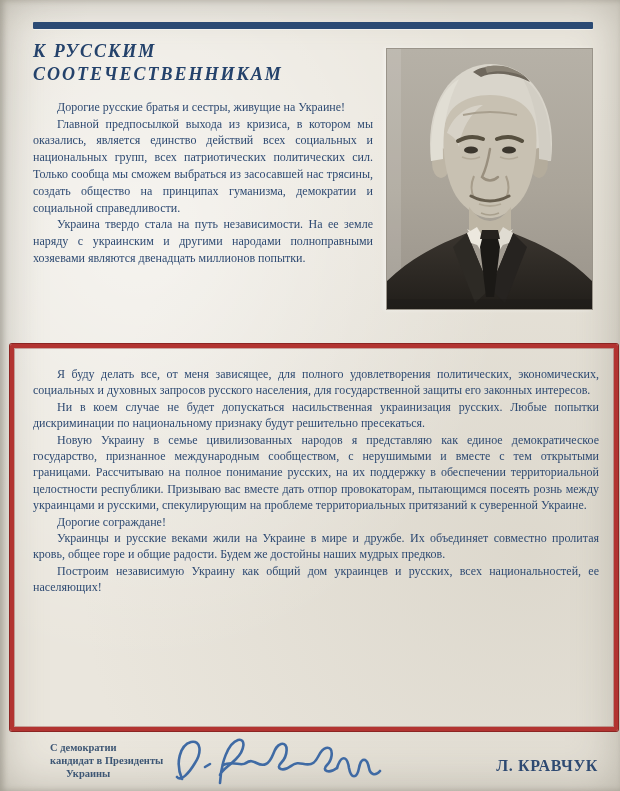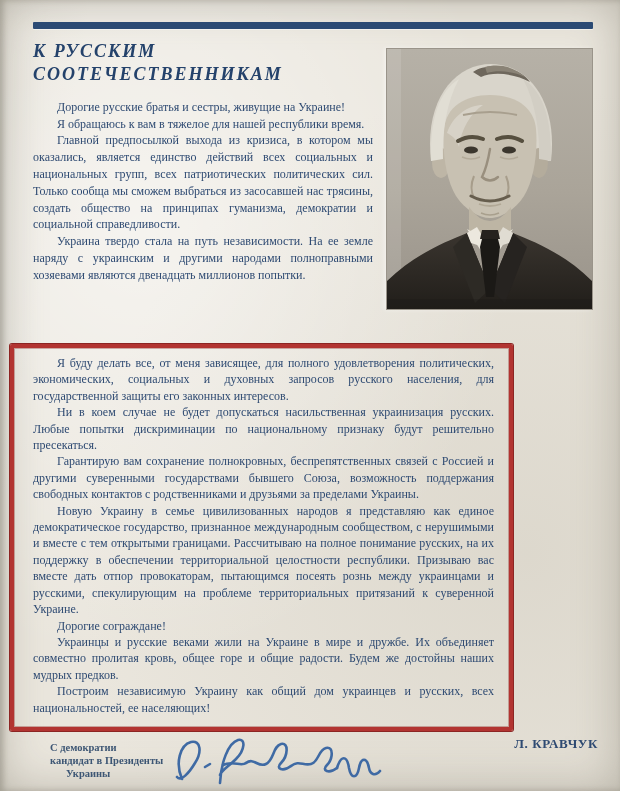--- a/index.html
+++ b/index.html
@@ -14,30 +14,30 @@
     box-shadow:inset 0 0 46px rgba(110,104,90,0.38), inset 3px 0 6px rgba(90,85,72,0.35);
     color:#2e4a72;
   }
   .top-rule{position:absolute;left:33px;top:22px;width:560px;height:7px;background:#2b4a74;border-radius:1px;box-shadow:0 1px 0 rgba(255,255,255,0.5);}
   .content{position:absolute;left:33px;top:38px;width:560px;}
   .photo-frame{float:right;width:205px;height:260px;margin:10px 0 8px 13px;border:1px solid #9a948a;background:#aba59a;box-shadow:-2px 0 4px rgba(255,255,255,0.4);}
   .photo-frame svg{display:block;}
   h1.title{margin:2px 0 12px;text-align:left;font-size:18px;line-height:1.3;font-style:italic;font-weight:bold;letter-spacing:2px;color:#24426b;}
   p.doc{margin:0;text-indent:24px;text-align:justify;font-size:12px;line-height:16.8px;font-weight:normal;color:#2e4a72;}
   .red-box{
-    position:absolute;left:10px;top:344px;width:503px;height:387px;box-sizing:border-box;
+    position:absolute;left:10px;top:344px;width:608px;height:387px;box-sizing:border-box;
     border:4px solid #b23431;border-radius:2px;
     box-shadow:0 0 0 1px #8c2523, inset 0 0 0 1px rgba(140,37,35,0.35);
-    padding:7px 15px 4px 19px;overflow:hidden;
+    padding:18px 15px 4px 19px;overflow:hidden;
   }
   .red-box p.doc{line-height:16.4px;}
   .closing{position:absolute;left:50px;top:741px;font-size:10.5px;line-height:13px;font-weight:bold;color:#3d5674;}
   .closing .l3{padding-left:16px;}
   .signature-wrap{position:absolute;left:160px;top:733px;width:245px;height:58px;}
-  .printed-name{position:absolute;right:22px;top:736px;font-size:13px;font-weight:bold;letter-spacing:0.6px;color:#2e4a72;}
+  .printed-name{position:absolute;right:22px;top:757px;font-size:16px;font-weight:bold;letter-spacing:0.6px;color:#2e4a72;}
 </style>
 </head>
 <body>
 
 <div class="page">
 
   <div class="top-rule"></div>
 
   <div class="content">
 
@@ -106,29 +106,27 @@
         <rect y="250" width="205" height="10" fill="rgba(28,26,23,0.35)"></rect>
       </svg>
     </div>
 
     <h1 class="title">
       <div>К РУССКИМ</div>
       <div>СООТЕЧЕСТВЕННИКАМ</div>
     </h1>
 
     <p class="doc">Дорогие русские братья и сестры, живущие на Украине!</p>
-    <p class="doc">Я обращаюсь к вам в тяжелое для нашей республики время.</p>
     <p class="doc">Главной предпосылкой выхода из кризиса, в котором мы оказались, является единство действий всех социальных и национальных групп, всех патриотических политических сил. Только сообща мы сможем выбраться из засосавшей нас трясины, создать общество на принципах гуманизма, демократии и социальной справедливости.</p>
     <p class="doc">Украина твердо стала на путь независимости. На ее земле наряду с украинским и другими народами полноправными хозяевами являются двенадцать миллионов попытки.</p>
   </div>
 
   <div class="red-box">
     <p class="doc">Я буду делать все, от меня зависящее, для полного удовлетворения политических, экономических, социальных и духовных запросов русского населения, для государственной защиты его законных интересов.</p>
     <p class="doc">Ни в коем случае не будет допускаться насильственная украинизация русских. Любые попытки дискриминации по национальному признаку будут решительно пресекаться.</p>
-    <p class="doc">Гарантирую вам сохранение полнокровных, беспрепятственных связей с Россией и другими суверенными государствами бывшего Союза, возможность поддержания свободных контактов с родственниками и друзьями за пределами Украины.</p>
     <p class="doc">Новую Украину в семье цивилизованных народов я представляю как единое демократическое государство, признанное международным сообществом, с нерушимыми и вместе с тем открытыми границами. Рассчитываю на полное понимание русских, на их поддержку в обеспечении территориальной целостности республики. Призываю вас вместе дать отпор провокаторам, пытающимся посеять рознь между украинцами и русскими, спекулирующим на проблеме территориальных притязаний к суверенной Украине.</p>
     <p class="doc">Дорогие сограждане!</p>
     <p class="doc">Украинцы и русские веками жили на Украине в мире и дружбе. Их объединяет совместно пролитая кровь, общее горе и общие радости. Будем же достойны наших мудрых предков.</p>
     <p class="doc">Построим независимую Украину как общий дом украинцев и русских, всех национальностей, ее населяющих!</p>
   </div>
 
   <div class="closing">
     <div class="l1">С демократии</div>
     <div class="l2">кандидат в Президенты</div>
     <div class="l3">Украины</div>

